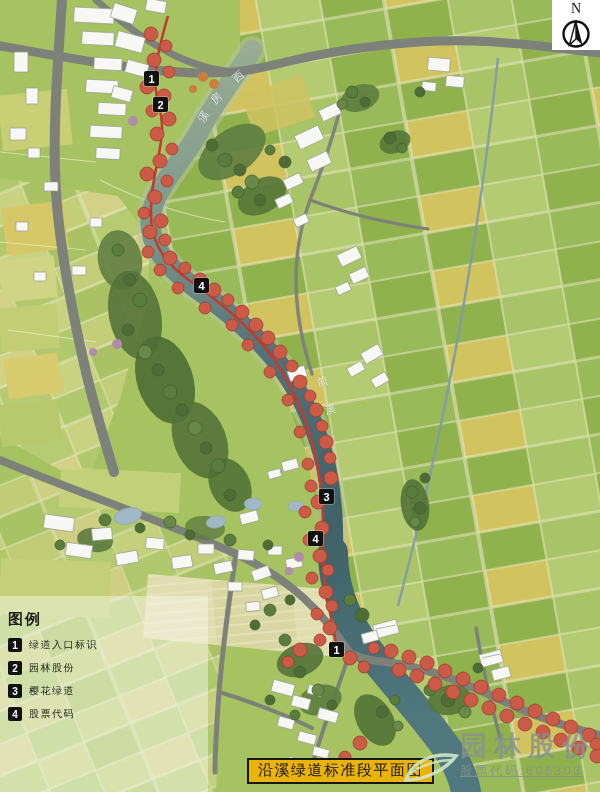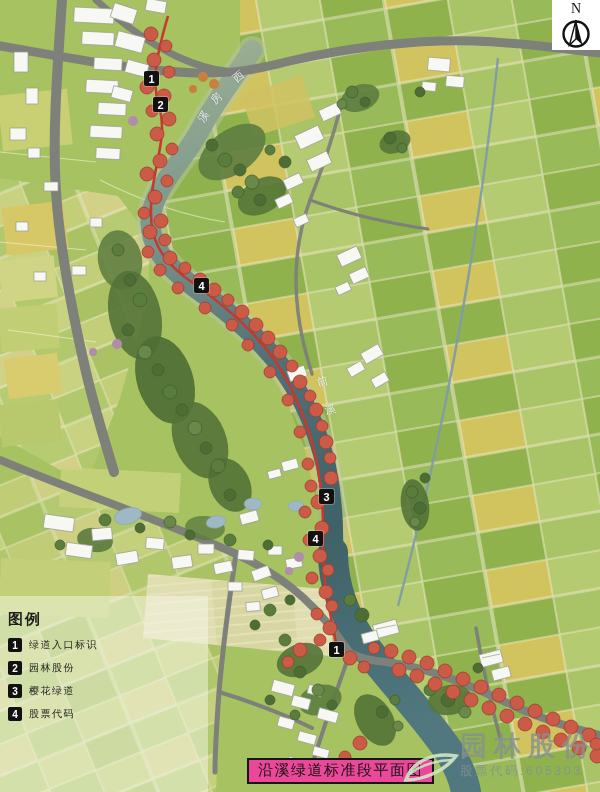--- a/index.html
+++ b/index.html
@@ -20,27 +20,27 @@
   #north-box .n{font-family:"Liberation Serif", serif;font-size:14px;color:#111;line-height:15px;margin-top:1px;}
   
   #legend{position:absolute;left:8px;top:610px;z-index:5;color:#1d1d1a;}
   #legend .heading{font-size:15px;font-weight:bold;letter-spacing:2px;margin-bottom:9px;}
   .legend-row{display:flex;align-items:center;margin-bottom:9px;}
   .legend-num{width:14px;height:14px;background:#111;color:#fff;border-radius:2px;
               display:flex;align-items:center;justify-content:center;
               font-size:10px;font-weight:bold;margin-right:7px;flex:none;}
   .legend-label{font-size:10px;letter-spacing:1.5px;}
   
-  #title-bar{position:absolute;left:247px;top:758px;z-index:5;background:#ec4899;
+  #title-bar{position:absolute;left:247px;top:758px;z-index:5;background:#eab308;
              border:2px solid #161616;padding:1px 9px 2px;font-size:15px;
              letter-spacing:1.5px;color:#111;white-space:nowrap;}
   
   #watermark{position:absolute;right:4px;bottom:12px;z-index:6;text-align:left;color:#879190;}
   #watermark .brand{font-size:27px;font-weight:bold;letter-spacing:7px;opacity:.8;line-height:28px;}
-  #watermark .code{font-size:12.5px;letter-spacing:2.5px;opacity:.85;margin-top:3px;}
+  #watermark .code{font-size:12.5px;letter-spacing:2.5px;opacity:.85;margin-top:3px;text-decoration:underline;}
   #wm-leaf{position:absolute;left:-58px;top:2px;}
   .legend-wash{position:absolute;left:0;top:596px;width:208px;height:196px;
                background:rgba(249,250,241,.45);z-index:2;}
 </style>
 </head>
 <body>
 
 <div id="stage">
 
 <svg id="map-svg" width="600" height="792" viewBox="0 0 600 792">

